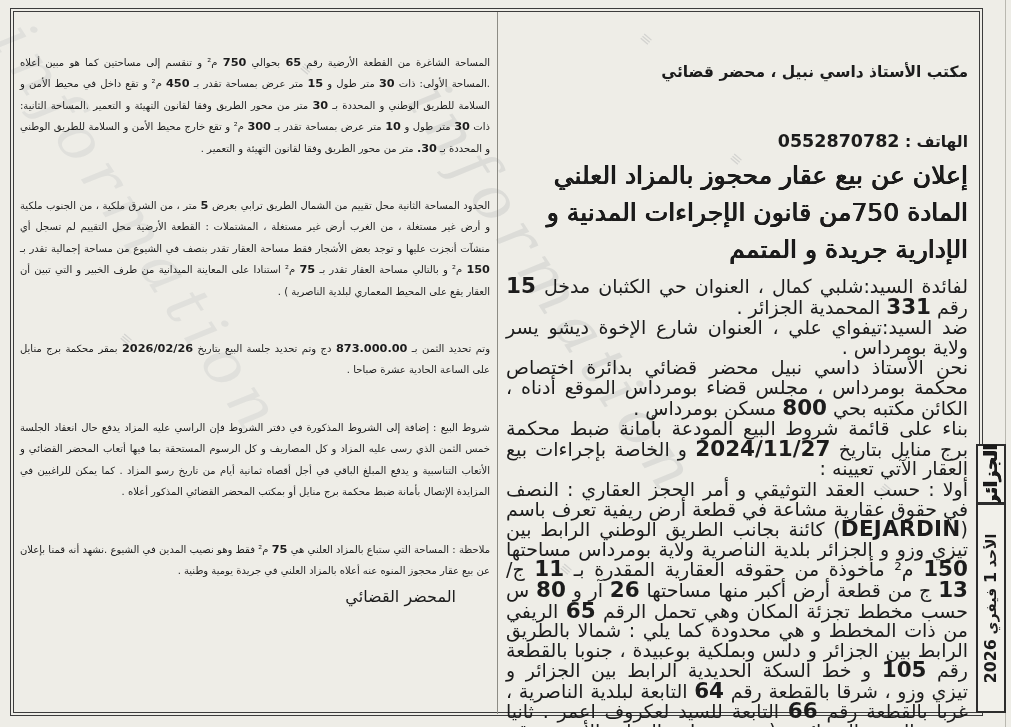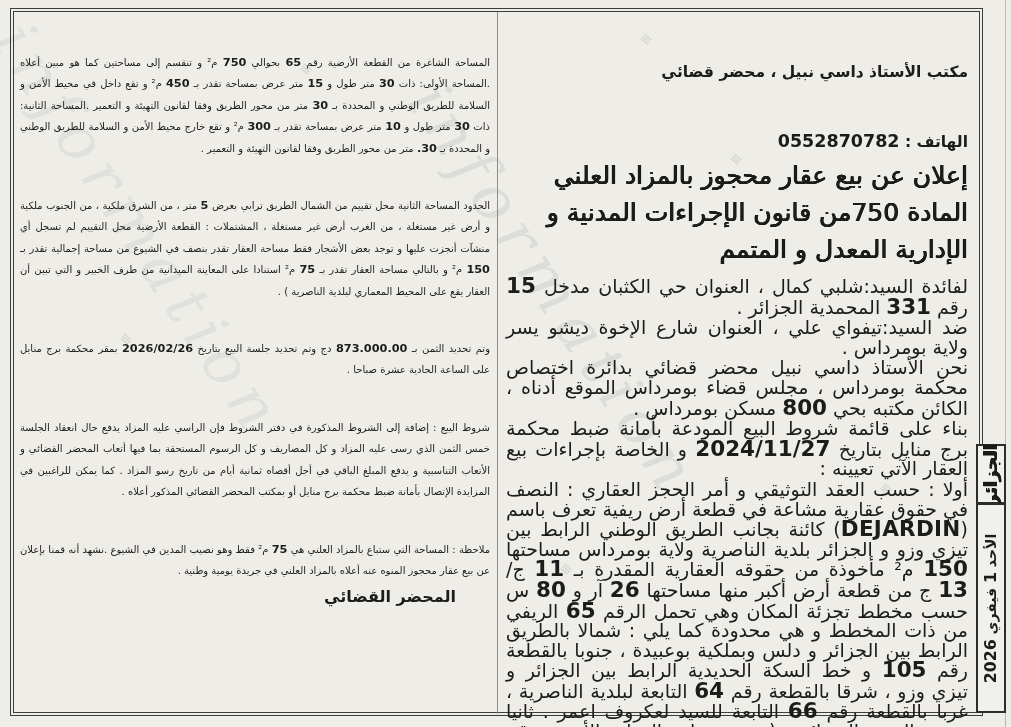--- a/index.html
+++ b/index.html
@@ -25,21 +25,21 @@
     font-weight:400;font-size:25px;line-height:37px;
     margin:4px 0 8px 0;letter-spacing:-0.5px;
     text-shadow:0.5px 0 0 #151515,-0.5px 0 0 #151515,0 0.4px 0 #151515;
   }
   .body,.bodyL{
     margin:1px 0;text-align:justify;
   }
   .col-right .body{font-size:19px;line-height:19.6px;}
   .col-left .bodyL{font-size:10px;line-height:21.4px;margin-top:36px;}
   .num{font-weight:bold;font-size:1.13em;letter-spacing:0.3px;}
-  .signature{font-weight:bold;font-size:16px;margin:6px 34px 0 0;}
+  .signature{font-weight:normal;font-size:16px;margin:6px 34px 0 0;}
   
   .side-box{
     position:absolute;left:976px;width:30px;border:2px solid #2d2d2d;
     background:#f1f0ea;display:flex;align-items:center;justify-content:center;
     box-sizing:border-box;
   }
   .paper-box{top:444px;height:60px;}
   .date-box{top:503px;height:210px;}
   .vtext{transform:rotate(-90deg);white-space:nowrap;display:block;}
   .logo{font-weight:900;font-size:18px;letter-spacing:1px;text-shadow:0.6px 0 0 #111,-0.6px 0 0 #111;}
@@ -67,21 +67,21 @@
   <div class="divider"></div>
 
   <div class="col col-right">
     <div class="office">
       <div>مكتب الأستاذ داسي نبيل ، محضر قضائي</div>
       <div>الهاتف : <b class="num">0552870782</b></div>
     </div>
     <div class="title">
       <div>إعلان عن بيع عقار محجوز بالمزاد العلني</div>
       <div>المادة 750من قانون الإجراءات المدنية و</div>
-      <div>الإدارية المعدل و المتمم</div>
+      <div>الإدارية جريدة و المتمم</div>
     </div>
     <p class="body">لفائدة السيد:شلبي كمال ، العنوان حي الكثبان مدخل <b class="num">15</b> رقم <b class="num">331</b> المحمدية الجزائر .</p>
     <p class="body">ضد السيد:تيفواي علي ، العنوان شارع الإخوة ديشو يسر ولاية بومرداس .</p>
     <p class="body">نحن الأستاذ داسي نبيل محضر قضائي بدائرة اختصاص محكمة بومرداس ، مجلس قضاء بومرداس الموقع أدناه ، الكائن مكتبه بحي <b class="num">800</b> مسكن بومرداس .</p>
     <p class="body">بناء على قائمة شروط البيع المودعة بأمانة ضبط محكمة برج منايل بتاريخ <b class="num">2024/11/27</b> و الخاصة بإجراءات بيع العقار الآتي تعيينه :</p>
     <p class="body">أولا : حسب العقد التوثيقي و أمر الحجز العقاري : النصف في حقوق عقارية مشاعة في قطعة أرض ريفية تعرف باسم (<b class="num">DEJARDIN</b>) كائنة بجانب الطريق الوطني الرابط بين تيزي وزو و الجزائر بلدية الناصرية ولاية بومرداس مساحتها <b class="num">150</b> م² مأخوذة من حقوقه العقارية المقدرة بـ <b class="num">11</b> ج/ <b class="num">13</b> ج من قطعة أرض أكبر منها مساحتها <b class="num">26</b> آر و <b class="num">80</b> س حسب مخطط تجزئة المكان وهي تحمل الرقم <b class="num">65</b> الريفي من ذات المخطط و هي محدودة كما يلي : شمالا بالطريق الرابط بين الجزائر و دلس وبملكية بوعبيدة ، جنوبا بالقطعة رقم <b class="num">105</b> و خط السكة الحديدية الرابط بين الجزائر و تيزي وزو ، شرقا بالقطعة رقم <b class="num">64</b> التابعة لبلدية الناصرية ، غربا بالقطعة رقم <b class="num">66</b> التابعة للسيد لعكروف اعمر . ثانيا حسب الخبرة القضائية : ( تقدر مساحة القطعة الأرضية رقم <b class="num">65</b> بحوالي <b class="num">24</b> آر و تقدر</p>
   </div>
 
   <div class="col col-left">
     <p class="bodyL">المساحة الشاغرة من القطعة الأرضية رقم <b class="num">65</b> بحوالي <b class="num">750</b> م² و تنقسم إلى مساحتين كما هو مبين أعلاه .المساحة الأولى: ذات <b class="num">30</b> متر طول و <b class="num">15</b> متر عرض بمساحة تقدر بـ <b class="num">450</b> م² و تقع داخل في محيط الأمن و السلامة للطريق الوطني و المحددة بـ <b class="num">30</b> متر من محور الطريق وفقا لقانون التهيئة و التعمير .المساحة الثانية: ذات <b class="num">30</b> متر طول و <b class="num">10</b> متر عرض بمساحة تقدر بـ <b class="num">300</b> م² و تقع خارج محيط الأمن و السلامة للطريق الوطني و المحددة بـ <b class="num">30.</b> متر من محور الطريق وفقا لقانون التهيئة و التعمير .</p>

